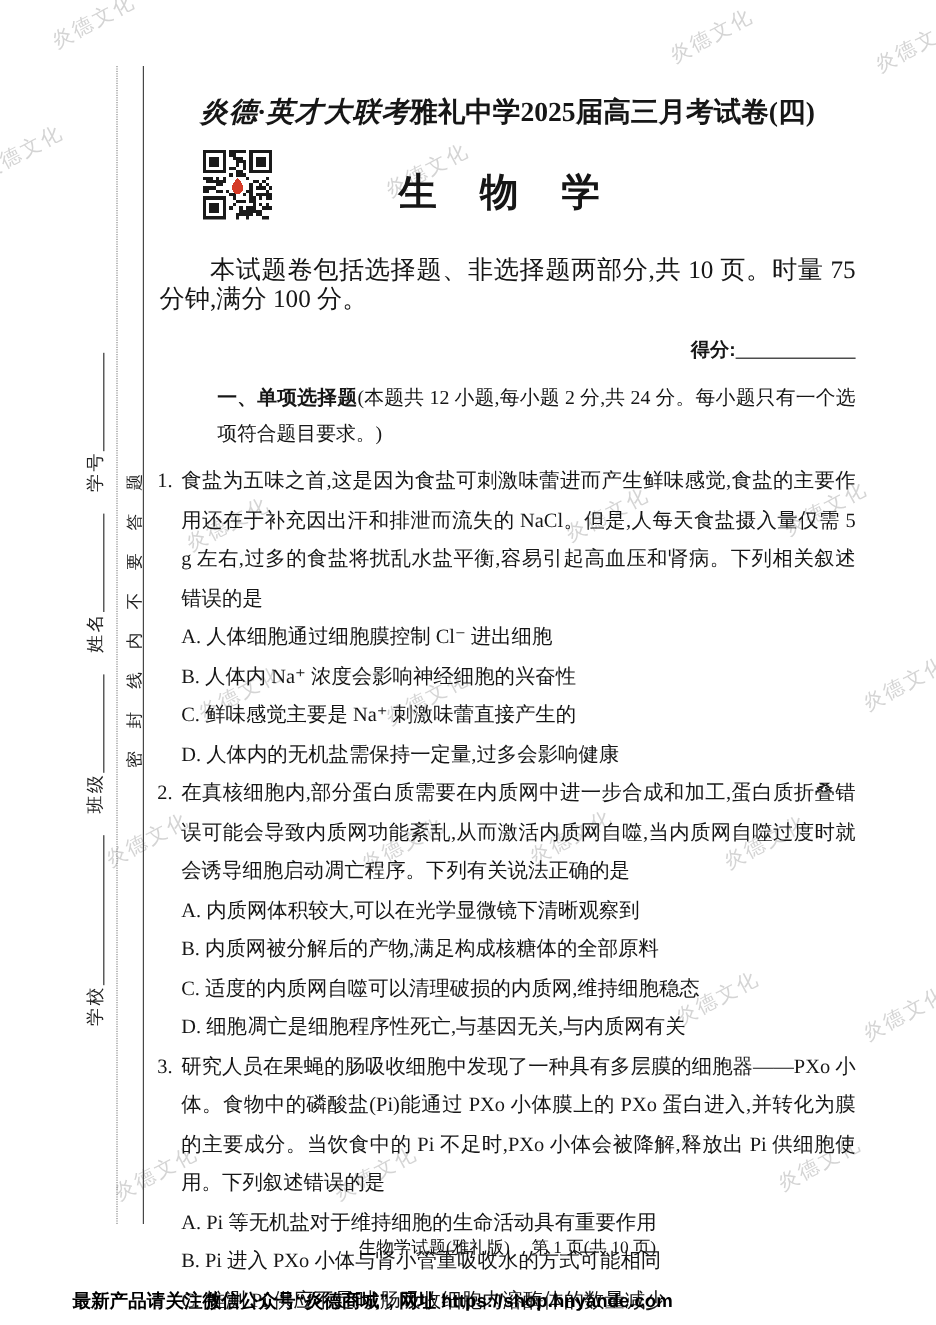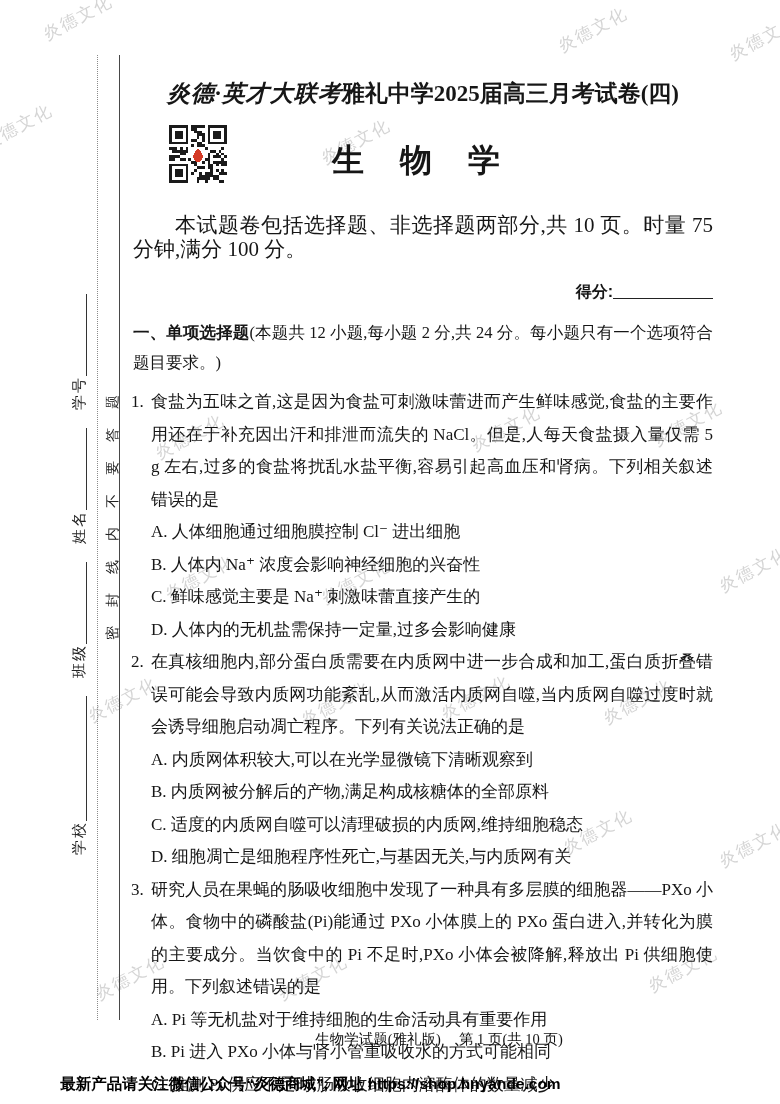--- a/index.html
+++ b/index.html
@@ -25,28 +25,28 @@
   .subject-row{position:relative;margin-top:12px;height:62px;}
   .qr{position:absolute;left:36px;top:0;width:58px;height:58px;}
   .subject{margin:0;padding-top:14px;text-align:center;font-size:32px;font-weight:bold;letter-spacing:14px;}
   .setters{margin-top:8px;text-align:center;font-family:"Liberation Sans","DejaVu Sans",sans-serif;
       font-weight:bold;font-size:15px;line-height:18px;color:#111;}
   .setters .gap{display:inline-block;width:42px;}
   .intro{margin-top:26px;font-size:21px;line-height:24px;text-indent:2em;text-align:justify;}
   .score-line{margin-top:12px;text-align:right;font-size:16px;}
   .score-line .lbl{font-family:"Liberation Sans","DejaVu Sans",sans-serif;font-weight:bold;}
   .score-blank{display:inline-block;width:100px;border-bottom:1px solid #222;height:2px;vertical-align:-2px;}
-  .section-heading{margin-top:14px;font-size:16.5px;line-height:30px;text-align:justify;}
+  .section-heading{margin-top:14px;font-size:16.5px;line-height:30px;text-align:justify;margin-left:48px;}
   .section-heading .bold{font-family:"Liberation Sans","DejaVu Sans",sans-serif;font-weight:bold;}
   .questions{margin-top:8px;font-size:17px;line-height:32.5px;}
   .question{position:relative;padding-left:18px;text-align:justify;}
   .qnum{position:absolute;left:-2px;top:0;}
   .option{display:block;}
   
-  .footer-page{position:absolute;left:149px;top:1030px;width:580px;text-align:center;font-size:14.5px;color:#111;}
+  .footer-page{position:absolute;left:133px;top:1030px;width:580px;text-align:center;font-size:14.5px;color:#111;}
   .footer-page .fp-gap{display:inline-block;width:18px;}
   .footer-promo{position:absolute;left:0;top:1074px;width:621px;text-align:center;
       font-family:"Liberation Sans","DejaVu Sans",sans-serif;font-weight:bold;font-size:15.5px;color:#000;}
 </style>
 </head>
 <body>
 
 <div class="page">
 
   <div id="wm-layer">

